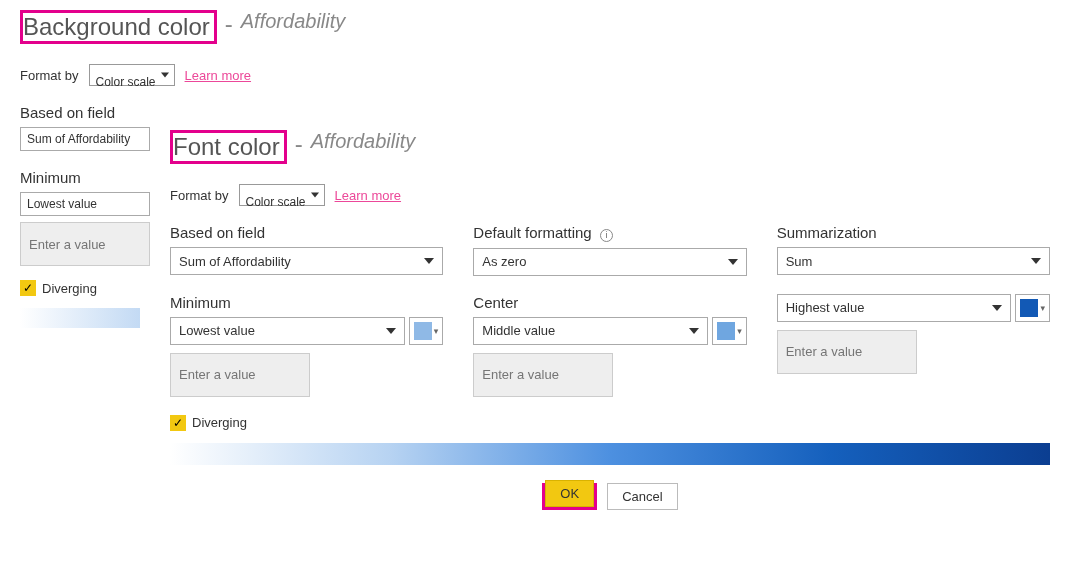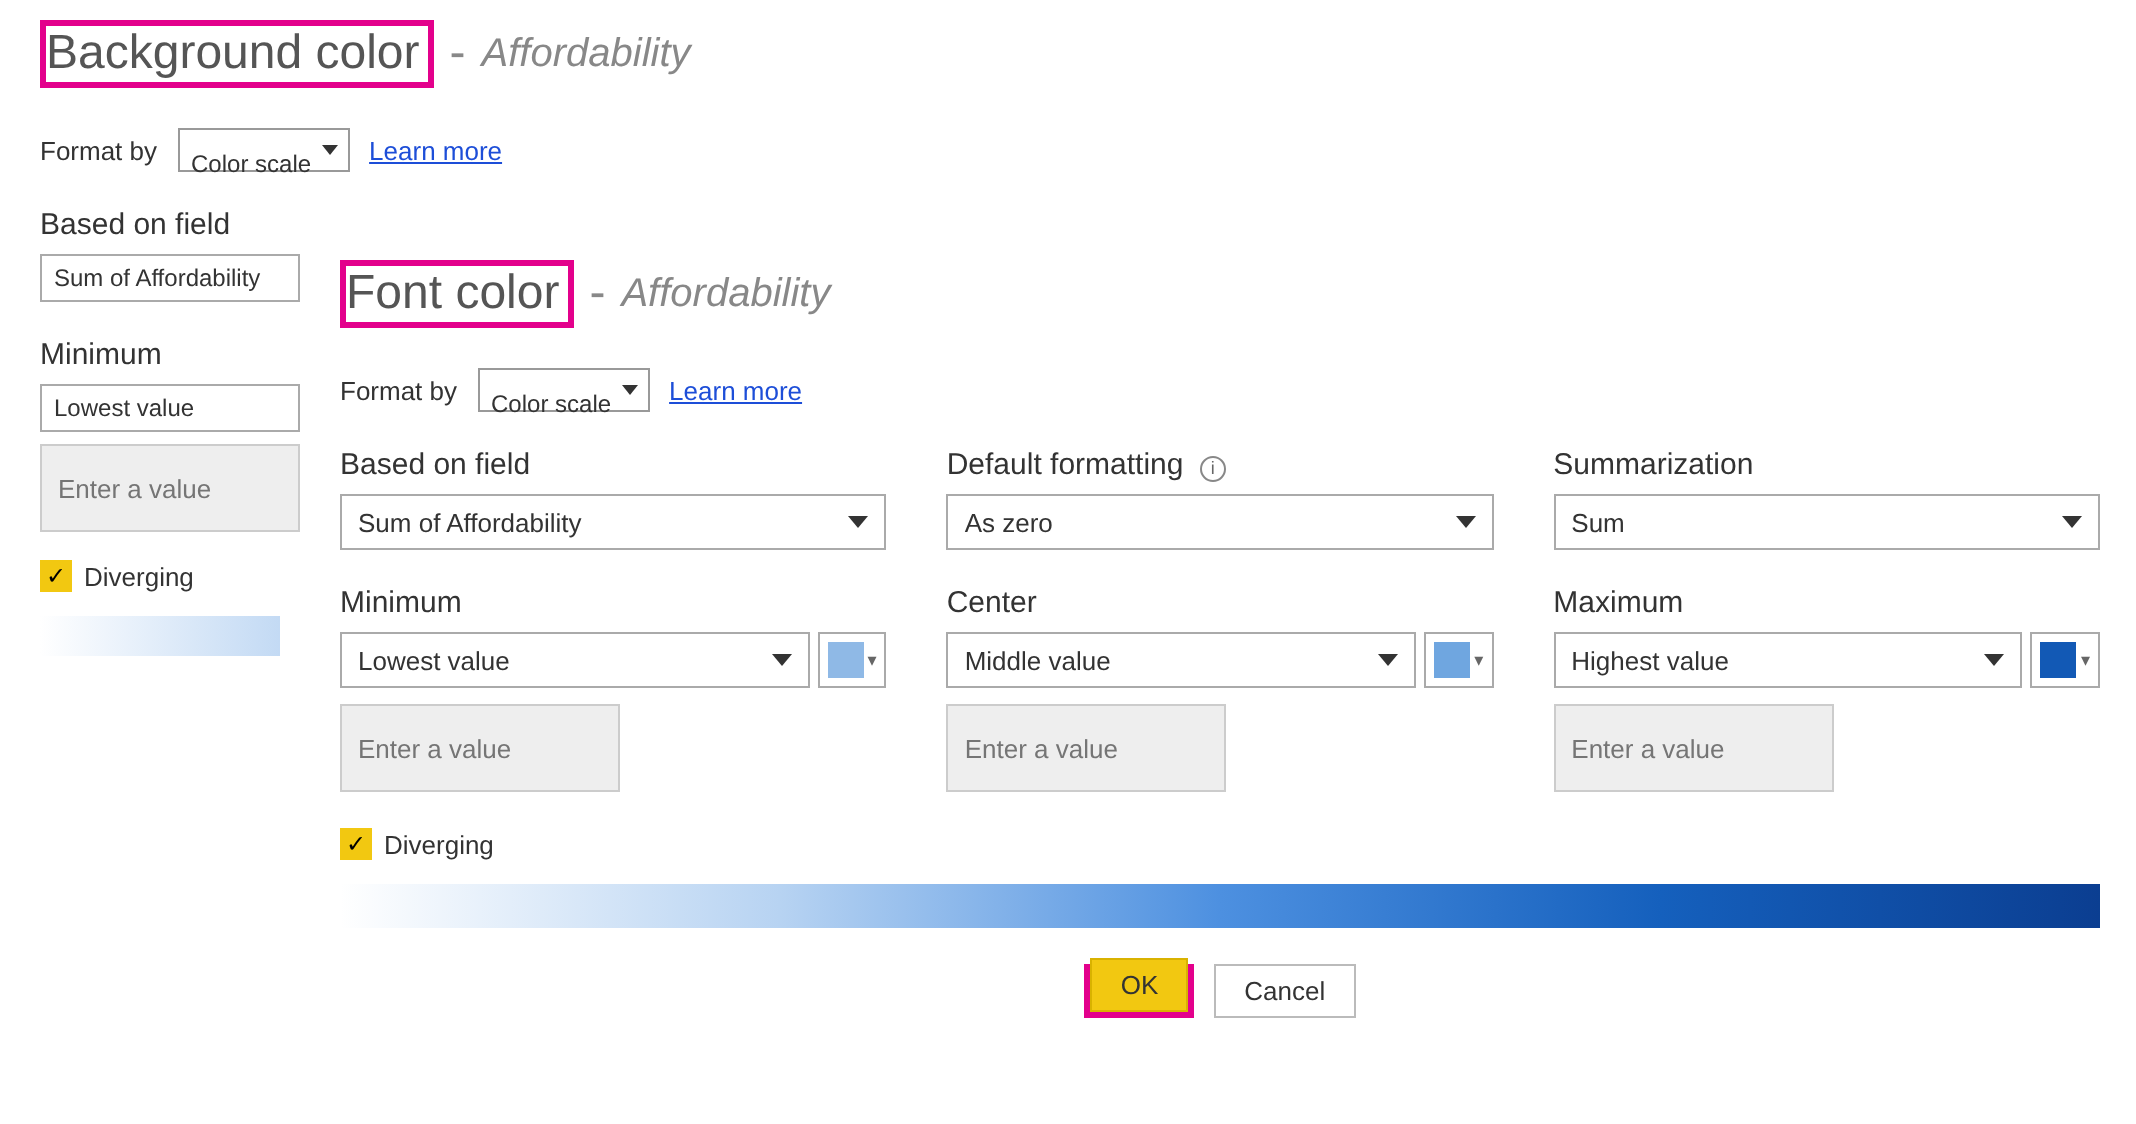--- a/index.html
+++ b/index.html
@@ -19,21 +19,21 @@
 }
 .dialog.back { left: 20px; top: 10px; width: 1028px; }
 .dialog.front { left: 170px; top: 130px; width: 880px; background: #fff; }
 .close-x {
   position: absolute;
   top: 12px; right: 20px;
   font-size: 18px; color: #666; cursor: pointer;
   font-family: Arial;
 }
 .title-row {
-  display: flex; align-items: center; gap: 8px;
+  display: flex; align-items: flex-start; gap: 8px;
   margin-bottom: 20px;
 }
 .title-main {
   font-size: 24px; font-weight: 300; color: #555;
 }
 .title-sep { font-size: 24px; font-weight: 300; color: #888; }
 .title-sub {
   font-size: 20px; font-style: italic; font-weight: 300; color: #888;
 }
 .highlight-magenta {
@@ -54,21 +54,21 @@
   position: relative;
   display: inline-flex; align-items: center;
   height: 22px;
   cursor: pointer;
 }
 .select-small::after {
   content:""; position:absolute; right:5px; top:50%;
   width:0;height:0;border-left:4px solid transparent;border-right:4px solid transparent;border-top:5px solid #333;
   transform: translateY(-50%);
 }
-.link { color: #1d4ed8; text-decoration: underline; cursor: pointer; }
+.link { color: #ec4899; text-decoration: underline; cursor: pointer; }
 .section-label { font-size: 15px; color: #333; margin-bottom: 6px; }
 .info-icon {
   display:inline-flex; align-items:center; justify-content:center;
   width:13px; height:13px; border:1px solid #888; border-radius:50%;
   font-size:9px; color:#666; margin-left:4px;
 }
 .row3 { display: flex; gap: 30px; margin-bottom: 18px; }
 .col { flex: 1; display: flex; flex-direction: column; }
 .select-wide {
   border: 1px solid #aaa;
@@ -224,21 +224,20 @@
             <span class="caret"></span>
         </div>
         <div class="swatch-box">
           <span class="swatch" style="background:#6fa6e0"></span>
           <span class="swatch-caret">▾</span>
         </div>
       </div>
       <input class="value-input" placeholder="Enter a value" style="">
     </div>
     <div class="col">
-      <div class="section-label">Maximum</div>
       <div class="color-combo">
         <div class="select-wide">
           <span>Highest value</span>
             <span class="caret"></span>
         </div>
         <div class="swatch-box">
           <span class="swatch" style="background:#1259b5"></span>
           <span class="swatch-caret">▾</span>
         </div>
       </div>

